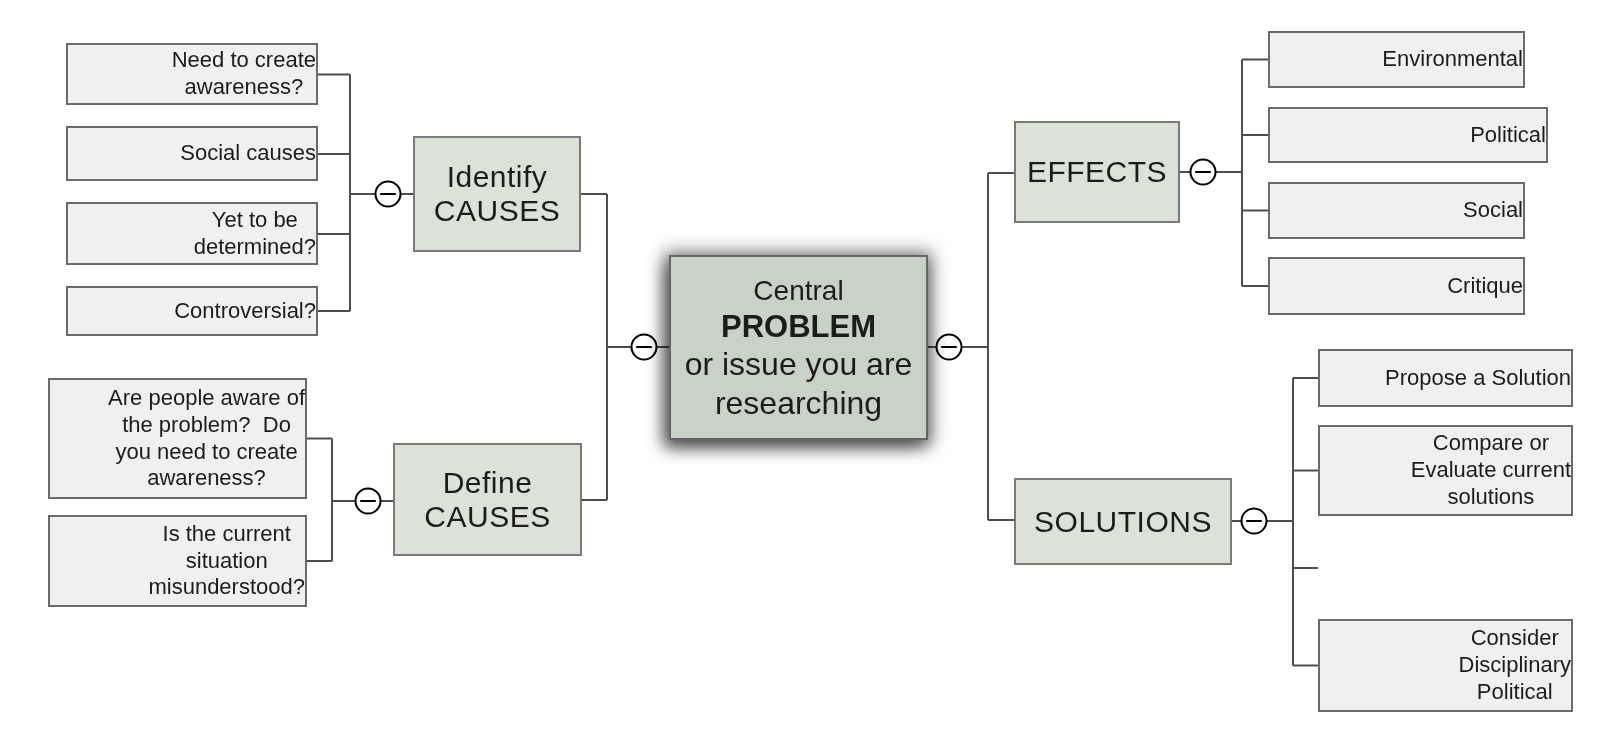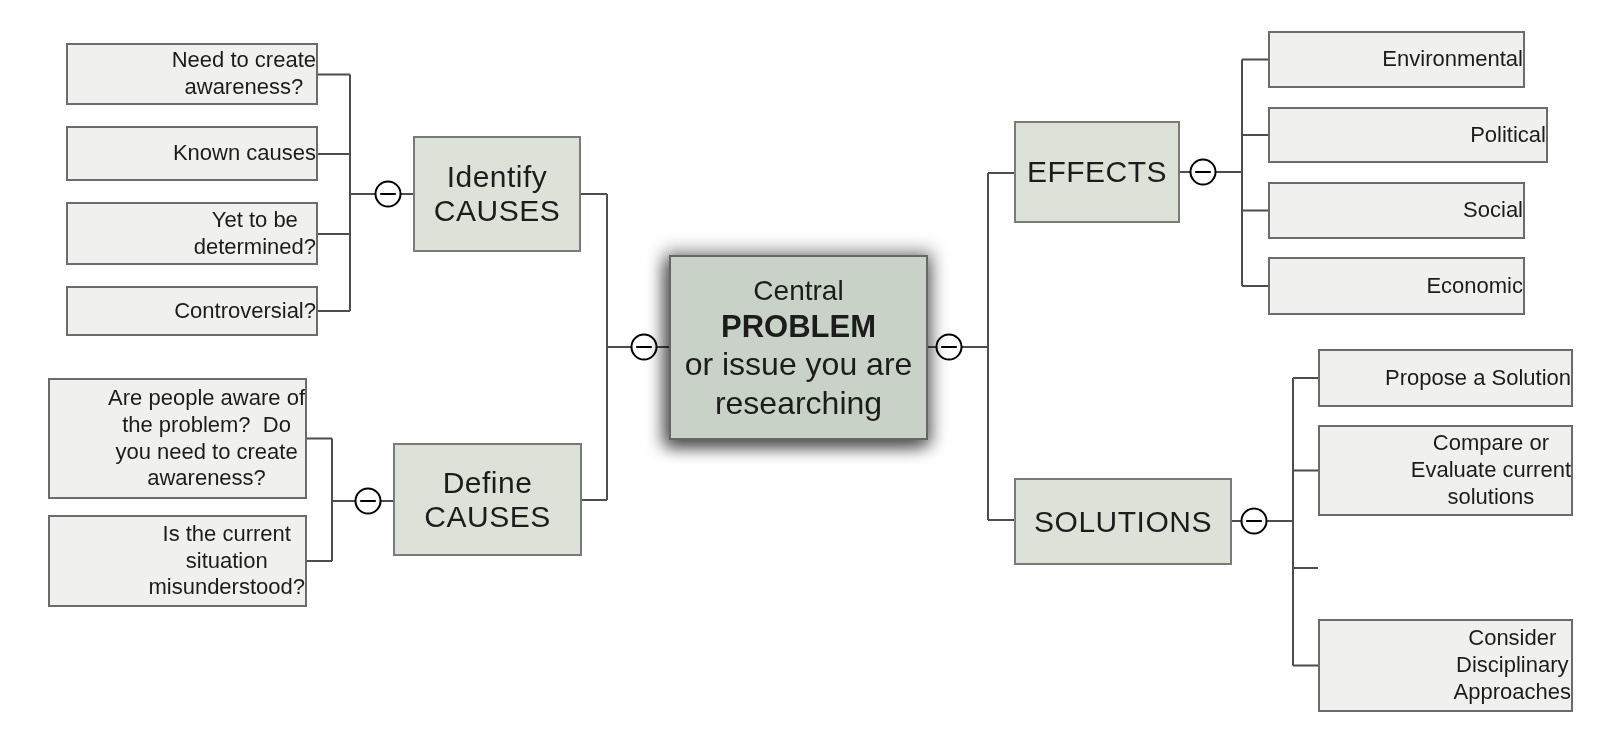--- a/index.html
+++ b/index.html
@@ -80,21 +80,21 @@
       <circle cx="1254" cy="521" r="12.5"></circle>
         <line x1="1247" y1="521" x2="1261" y2="521"></line>
     </g>
   </svg>
 
   <div class="node leaf" style="left:66px;top:43px;width:252px;height:62px">
     <span class="lbl">Need to create
 awareness?</span>
   </div>
   <div class="node leaf" style="left:66px;top:126px;width:252px;height:55px">
-    <span class="lbl">Known causes</span>
+    <span class="lbl">Social causes</span>
   </div>
   <div class="node leaf" style="left:66px;top:202px;width:252px;height:63px">
     <span class="lbl">Yet to be
 determined?</span>
   </div>
   <div class="node leaf" style="left:66px;top:286px;width:252px;height:50px">
     <span class="lbl">Controversial?</span>
   </div>
 
   <div class="node category" style="left:413px;top:136px;width:168px;height:116px">
@@ -133,34 +133,34 @@
   <div class="node leaf" style="left:1268px;top:31px;width:257px;height:57px">
     <span class="lbl">Environmental</span>
   </div>
   <div class="node leaf" style="left:1268px;top:107px;width:280px;height:56px">
     <span class="lbl">Political</span>
   </div>
   <div class="node leaf" style="left:1268px;top:182px;width:257px;height:57px">
     <span class="lbl">Social</span>
   </div>
   <div class="node leaf" style="left:1268px;top:257px;width:257px;height:58px">
-    <span class="lbl">Economic</span>
+    <span class="lbl">Critique</span>
   </div>
 
   <div class="node category" style="left:1014px;top:478px;width:218px;height:87px">
     <span class="lbl">SOLUTIONS</span>
   </div>
 
   <div class="node leaf" style="left:1318px;top:349px;width:255px;height:58px">
     <span class="lbl">Propose a Solution</span>
   </div>
   <div class="node leaf" style="left:1318px;top:425px;width:255px;height:91px">
     <span class="lbl">Compare or
 Evaluate current
 solutions</span>
   </div>
   <div class="node leaf" style="left:1318px;top:619px;width:255px;height:93px">
     <span class="lbl">Consider
 Disciplinary
-Approaches</span>
+Political</span>
   </div>
 
 </div>
 
 </body></html>

